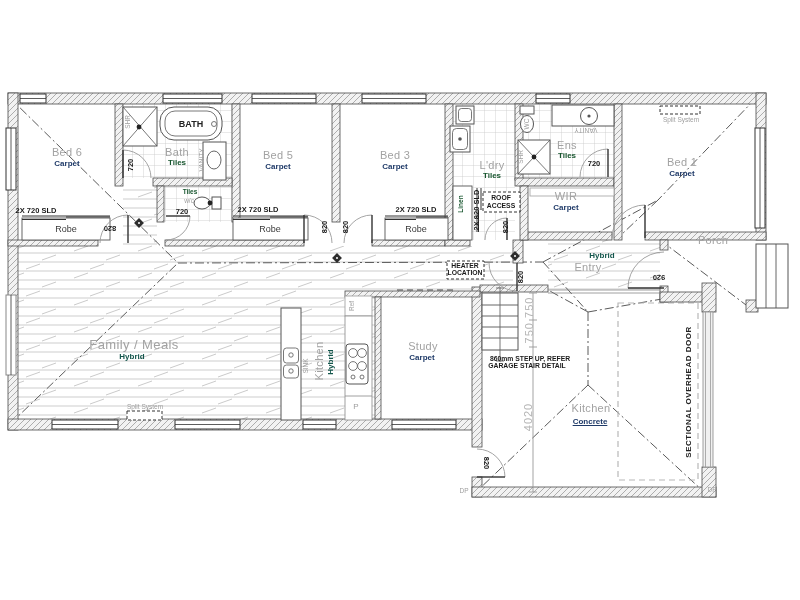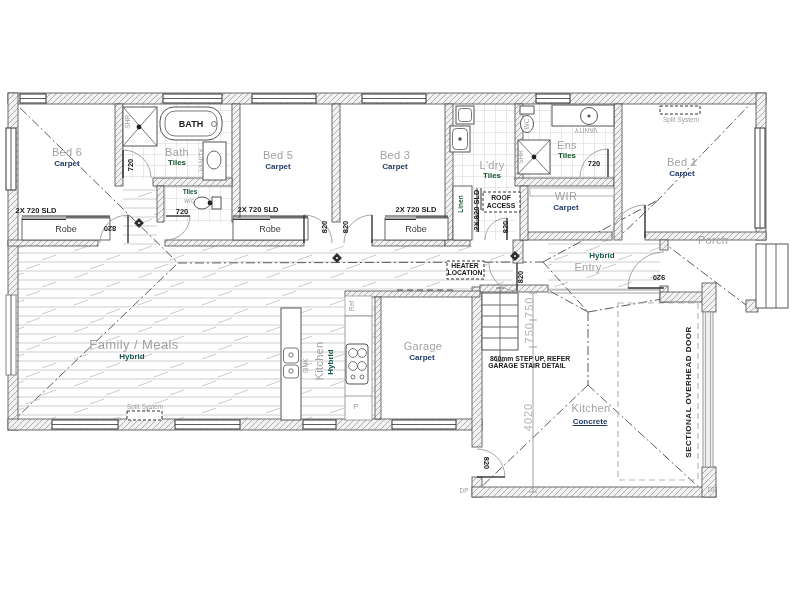--- a/index.html
+++ b/index.html
@@ -301,21 +301,21 @@
 <div class="lbl room" style="left:492px;top:165px">L'dry</div>
 <div class="lbl mat tiles" style="left:492px;top:176px">Tiles</div>
 <div class="lbl room" style="left:567px;top:145px">Ens</div>
 <div class="lbl mat tiles" style="left:567px;top:156px">Tiles</div>
 <div class="lbl room" style="left:566px;top:196px">WIR</div>
 <div class="lbl mat carpet" style="left:566px;top:208px">Carpet</div>
 <div class="lbl room-lg" style="left:134px;top:344px">Family / Meals</div>
 <div class="lbl mat hybrid" style="left:132px;top:357px">Hybrid</div>
 <div class="lbl room r90" style="left:319px;top:361px">Kitchen</div>
 <div class="lbl mat hybrid r90" style="left:331px;top:362px">Hybrid</div>
-<div class="lbl room" style="left:423px;top:346px">Garage</div>
+<div class="lbl room" style="left:423px;top:346px">Study</div>
 <div class="lbl mat carpet" style="left:422px;top:358px">Carpet</div>
 <div class="lbl mat hybrid" style="left:602px;top:256px">Hybrid</div>
 <div class="lbl room" style="left:588px;top:267px">Entry</div>
 <div class="lbl room" style="left:713px;top:240px">Porch</div>
 <div class="lbl room" style="left:591px;top:408px">Kitchen</div>
 <div class="lbl mat concrete" style="left:590px;top:422px">Concrete</div>
 
 <div class="lbl robetxt" style="left:66px;top:229px">Robe</div>
 <div class="lbl robetxt" style="left:270px;top:229px">Robe</div>
 <div class="lbl robetxt" style="left:416px;top:229px">Robe</div>

